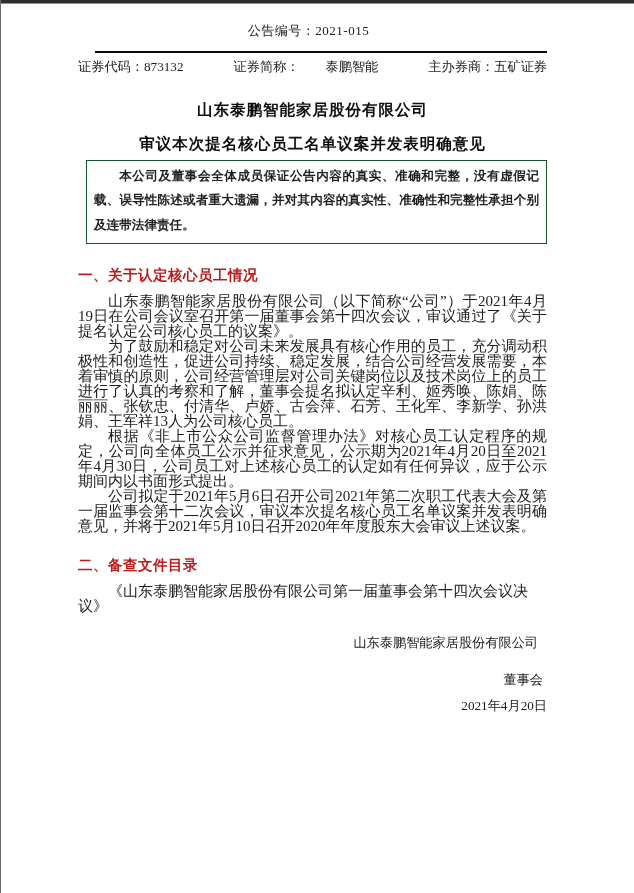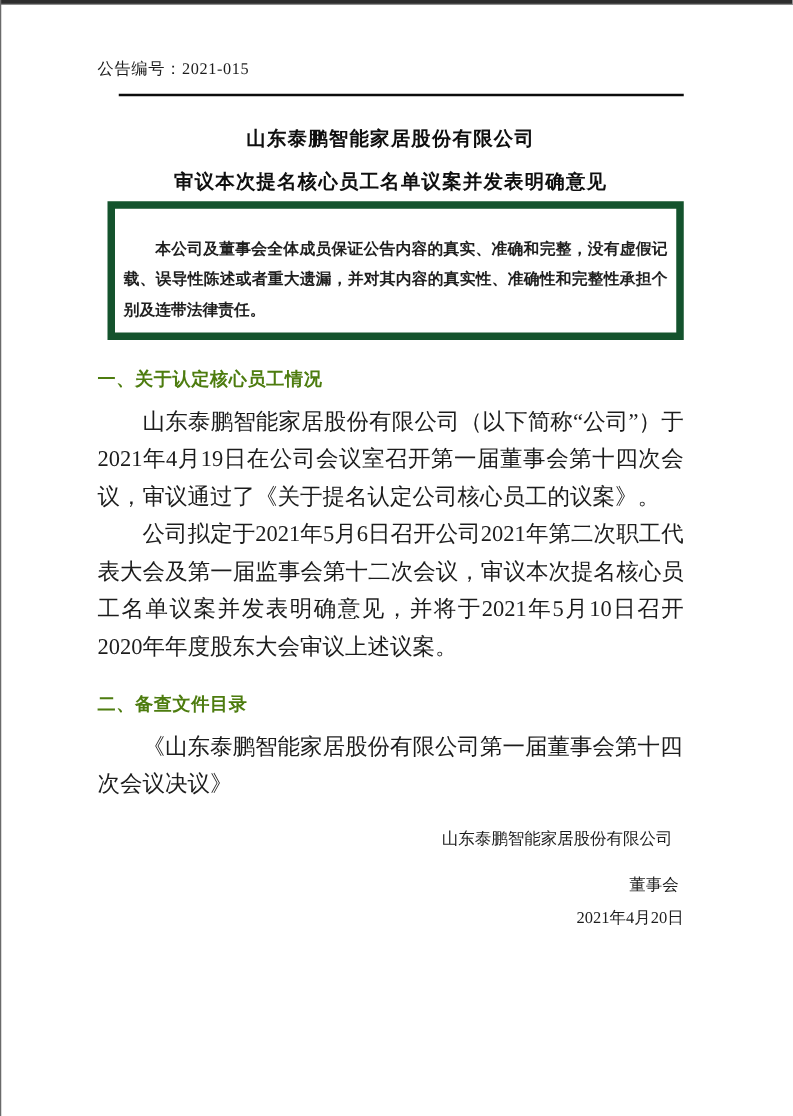--- a/index.html
+++ b/index.html
@@ -7,53 +7,53 @@
   body {
     width:634px; height:893px; position:relative; overflow:hidden;
     font-family:"Liberation Serif","DejaVu Serif",serif;
     color:#1c1c1c;
   }
   .scan-top    { position:absolute; top:0; left:0; width:634px; height:4px; background:#2d2d2d; border-bottom:1px solid #8f8f8f; }
   .scan-left   { position:absolute; top:0; left:0; width:1px; height:893px; background:#6a6a6a; }
 
   .page { position:absolute; top:0; left:78px; width:469px; }
 
-  .anno-row { margin-top:46px; text-align:left; font-size:13px; padding-right:8px; letter-spacing:0.5px; }
+  .anno-row { margin-top:22px; text-align:center; font-size:13px; padding-right:8px; letter-spacing:0.5px; }
 
   .rule { margin-top:11px; margin-left:17px; height:2px; background:#0c0c0c; }
 
   .sec-row { margin-top:5px; display:flex; justify-content:space-between; font-size:13.2px; white-space:nowrap; }
   .sec-gap { display:inline-block; width:26px; }
 
   .doc-title {
     text-align:center; font-weight:700; font-size:15.5px; letter-spacing:1px; color:#0f0f0f;
     font-family:"Liberation Sans","DejaVu Sans",sans-serif;
   }
   .doc-title.first  { margin-top:24px; }
   .doc-title.second { margin-top:13px; }
 
   .disclaimer-box {
     margin-top:5px; margin-left:8px;
-    border:6px solid #14532d;
-    padding:20px 7px 6px 7px;
+    border:1px solid #14532d;
+    padding:3px 7px 6px 7px;
   }
   .disclaimer-box p {
     font-size:12.6px; font-weight:700; line-height:24.3px;
     text-indent:2em; text-align:justify; color:#1f1f1f;
   }
 
   .sec-heading {
     margin-top:22px; margin-bottom:9px;
-    font-size:14.5px; font-weight:700; color:#4d7c0f; letter-spacing:0.5px;
+    font-size:14.5px; font-weight:700; color:#b91c1c; letter-spacing:0.5px;
     font-family:"Liberation Sans","DejaVu Sans",sans-serif;
   }
   .sec-heading.second { }
 
   p.body {
-    font-size:18px; line-height:30px;
+    font-size:15px; line-height:15px;
     text-indent:2em; text-align:justify;
   }
   p.doc-item { text-align:left; margin-top:6px; }
 
   .signature { margin-top:16px; text-align:right; font-size:13.2px; }
   .signature p { line-height:25.5px; }
   .sig-company { padding-right:9px; }
   .sig-issuer  { padding-right:4px;margin-top:12px; }
   .sig-date    { padding-right:0; }
 </style>
@@ -64,30 +64,43 @@
 <div class="scan-left"></div>
 
 <div class="page">
 
   <div class="anno-row">
     <span>公告编号：</span><span>2021-015</span>
   </div>
 
   <div class="rule"></div>
 
+  <div class="sec-row">
+    <div class="sec-item">
+      <span>证券代码：</span><span>873132</span>
+    </div>
+    <div class="sec-item">
+      <span>证券简称：</span><span class="sec-gap"></span><span>泰鹏智能</span>
+    </div>
+    <div class="sec-item">
+      <span>主办券商：</span><span>五矿证券</span>
+    </div>
+  </div>
 
   <div class="doc-title first">山东泰鹏智能家居股份有限公司</div>
   <div class="doc-title second">审议本次提名核心员工名单议案并发表明确意见</div>
 
   <div class="disclaimer-box">
     <p>本公司及董事会全体成员保证公告内容的真实、准确和完整，没有虚假记载、误导性陈述或者重大遗漏，并对其内容的真实性、准确性和完整性承担个别及连带法律责任。</p>
   </div>
 
   <div class="sec-heading">一、关于认定核心员工情况</div>
   <p class="body">山东泰鹏智能家居股份有限公司（以下简称“公司”）于2021年4月19日在公司会议室召开第一届董事会第十四次会议，审议通过了《关于提名认定公司核心员工的议案》。</p>
+  <p class="body">为了鼓励和稳定对公司未来发展具有核心作用的员工，充分调动积极性和创造性，促进公司持续、稳定发展，结合公司经营发展需要，本着审慎的原则，公司经营管理层对公司关键岗位以及技术岗位上的员工进行了认真的考察和了解，董事会提名拟认定辛利、姬秀唤、陈娟、陈丽丽、张钦忠、付清华、卢娇、古会萍、石芳、王化军、李新学、孙洪娟、王军祥13人为公司核心员工。</p>
+  <p class="body">根据《非上市公众公司监督管理办法》对核心员工认定程序的规定，公司向全体员工公示并征求意见，公示期为2021年4月20日至2021年4月30日，公司员工对上述核心员工的认定如有任何异议，应于公示期间内以书面形式提出。</p>
   <p class="body">公司拟定于2021年5月6日召开公司2021年第二次职工代表大会及第一届监事会第十二次会议，审议本次提名核心员工名单议案并发表明确意见，并将于2021年5月10日召开2020年年度股东大会审议上述议案。</p>
 
   <div class="sec-heading second">二、备查文件目录</div>
   <p class="body doc-item">《山东泰鹏智能家居股份有限公司第一届董事会第十四次会议决议》</p>
 
   <div class="signature">
     <p class="sig-company">山东泰鹏智能家居股份有限公司</p>
     <p class="sig-issuer">董事会</p>
     <p class="sig-date">2021年4月20日</p>
   </div>

